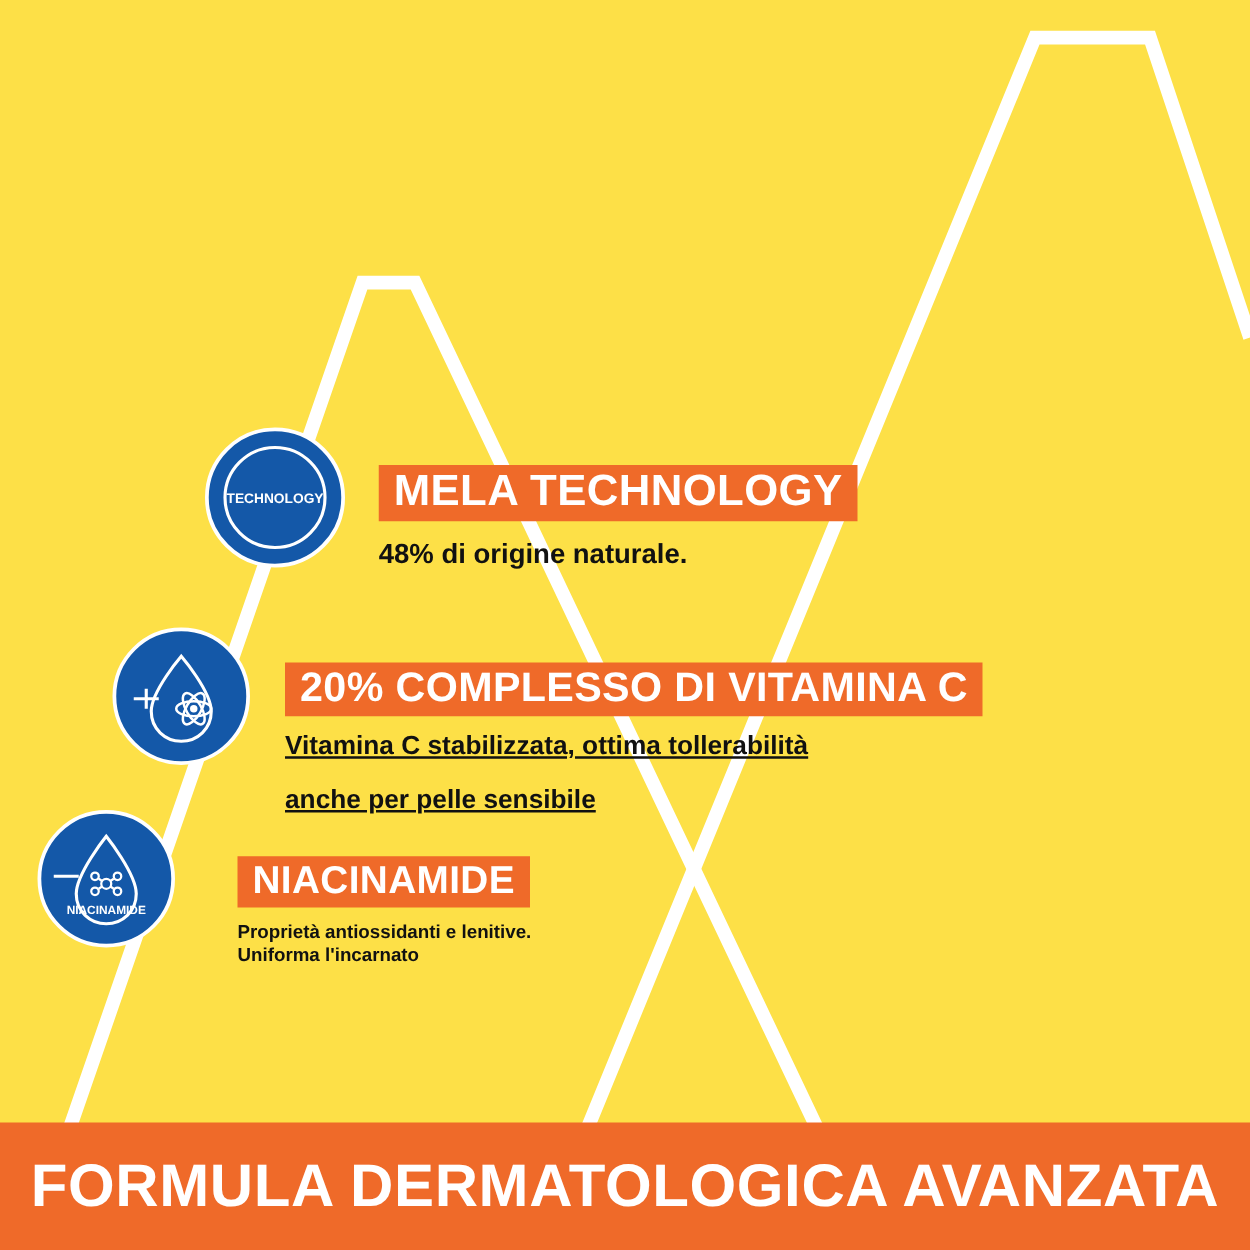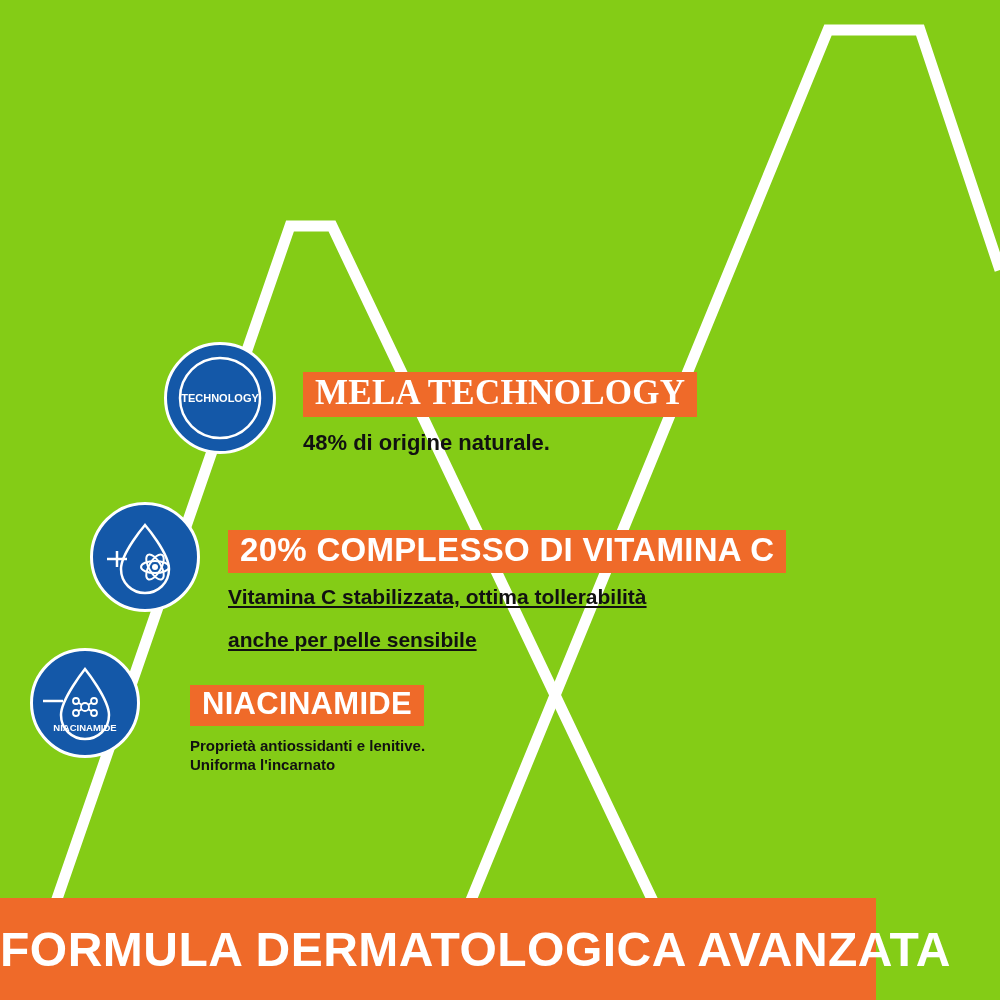--- a/index.html
+++ b/index.html
@@ -10,21 +10,21 @@
     width: 1000px;
     height: 1000px;
     font-family: "Liberation Sans", sans-serif;
     background: #ccd9e8;
     overflow: hidden;
   }
   #stage {
     position: relative;
     width: 1000px;
     height: 1000px;
-    background: #84cc16;
+    background: #fde047;
     overflow: hidden;
   }
   #bg-lines {
     position: absolute;
     left: 0;
     top: 0;
     width: 1000px;
     height: 1000px;
   }
   .badge {
@@ -54,46 +54,46 @@
   .desc {
     color: #111111;
     font-weight: bold;
     white-space: nowrap;
     line-height: 1.28;
   }
 
   
   #badge-1 { left: 164px; top: 342px; width: 112px; height: 112px; }
   #text-1  { left: 303px; top: 372px; }
-  #text-1 .title-band { font-size: 35px; font-family: Liberation Serif, serif; }
+  #text-1 .title-band { font-size: 35px; }
   #text-1 .desc { font-size: 22px; margin-top: 12px; }
 
   
   #badge-2 { left: 90px; top: 502px; width: 110px; height: 110px; }
   #text-2  { left: 228px; top: 530px; }
   #text-2 .title-band { font-size: 33px; }
   #text-2 .desc { font-size: 21px; margin-top: 11px; text-decoration: underline; }
 
   
   #badge-3 { left: 30px; top: 648px; width: 110px; height: 110px; }
   #text-3  { left: 190px; top: 685px; }
   #text-3 .title-band { font-size: 31px; }
   #text-3 .desc { font-size: 15px; margin-top: 10px; }
 
   
   #footer-band {
     position: absolute;
     left: 0;
     bottom: 0;
-    width: 876px;
+    width: 1000px;
     height: 102px;
     background: #ef6a29;
     display: flex;
     align-items: center;
-    justify-content: flex-start;
+    justify-content: center;
   }
   #footer-text {
     color: #ffffff;
     font-size: 48px;
     font-weight: bold;
     letter-spacing: 0.5px;
     white-space: nowrap;
   }
 
   .badge-label {

